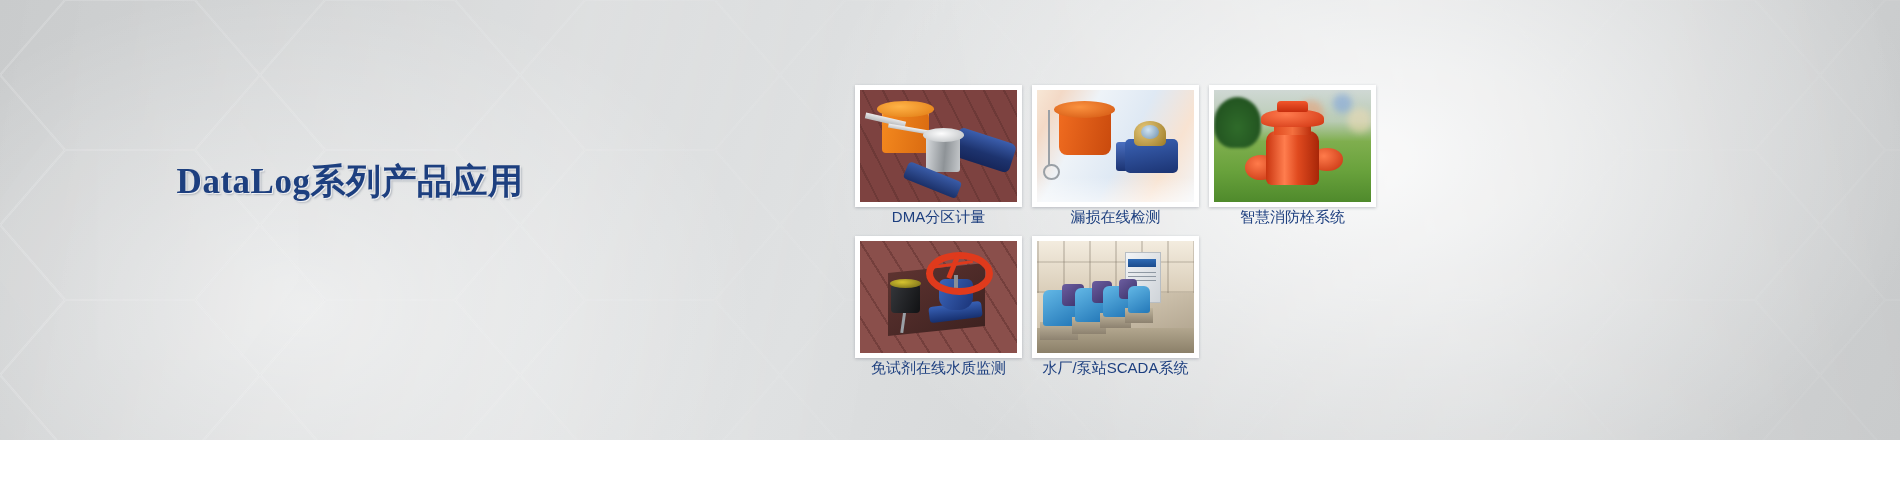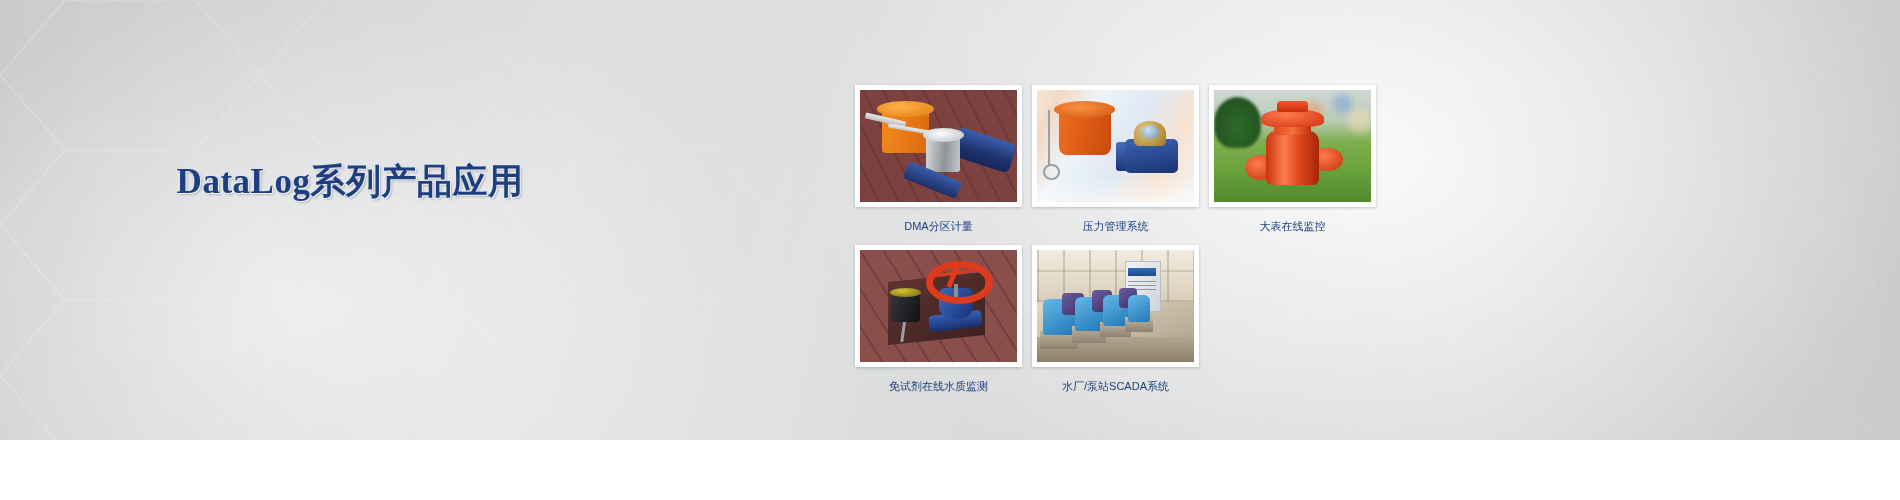--- a/index.html
+++ b/index.html
@@ -92,22 +92,21 @@
     padding: 5px;
     box-shadow: 0 1px 3px rgba(60,70,85,0.28);
   }
   .tile-photo {
     width: 100%;
     height: 100%;
     position: relative;
     overflow: hidden;
   }
   .tile-caption {
-    margin-top: 9px;
-    font-size: 11px;
+    font-size: 15px;
     line-height: 20px;
     color: #1d3f7f;
     white-space: nowrap;
     text-align: center;
   }
 
   
   .ph { position:absolute; }
 
   
@@ -540,38 +539,38 @@
             <div class="ph p-float-ball"></div>
             <div class="ph p-orangecan3"></div>
             <div class="ph p-orangelid3"></div>
             <div class="ph p-flange"></div>
             <div class="ph p-meter-body"></div>
             <div class="ph p-meter-brass"></div>
             <div class="ph p-meter-dial"></div>
             <div class="ph p-reflect"></div>
           </div>
         </div>
-        <div class="tile-caption">压力管理系统</div>
+        <div class="tile-caption">漏损在线检测</div>
       </div>
 
       <div class="tile">
         <div class="tile-frame">
           <div class="tile-photo">
             <div class="ph p-grass"></div>
             <div class="ph p-bokeh"></div>
             <div class="ph p-bush"></div>
             <div class="ph p-hyd-armL"></div>
             <div class="ph p-hyd-armR"></div>
             <div class="ph p-hyd-body"></div>
             <div class="ph p-hyd-neck"></div>
             <div class="ph p-hyd-dome"></div>
             <div class="ph p-hyd-cap"></div>
           </div>
         </div>
-        <div class="tile-caption">大表在线监控</div>
+        <div class="tile-caption">智慧消防栓系统</div>
       </div>
 
     </div>
 
     <div class="gallery-row">
 
 
 
       <div class="tile">
         <div class="tile-frame">

